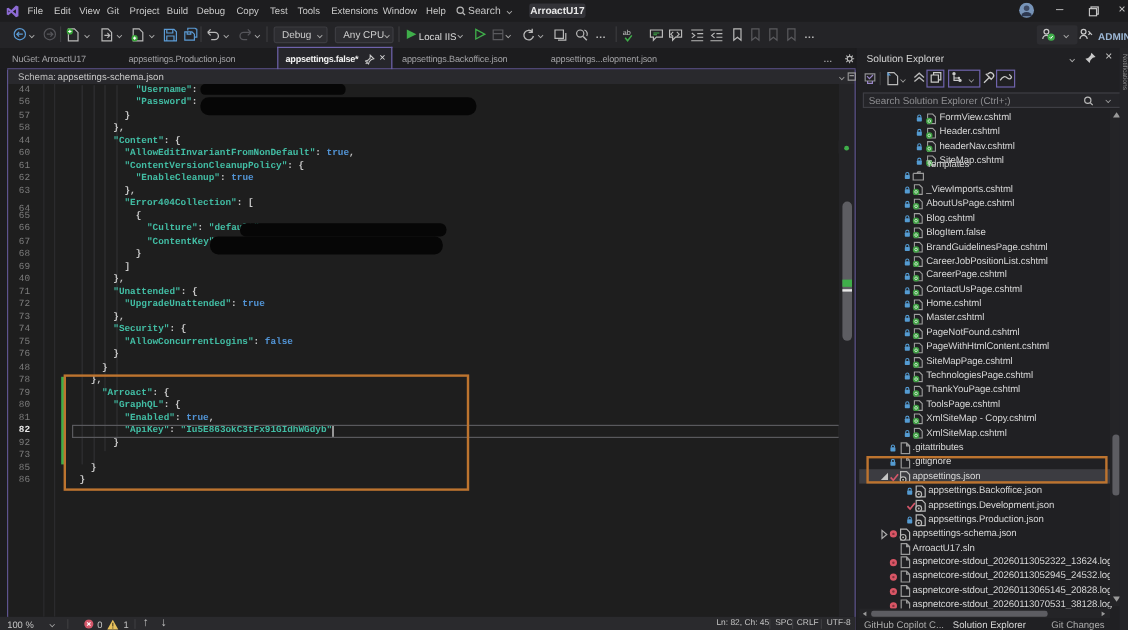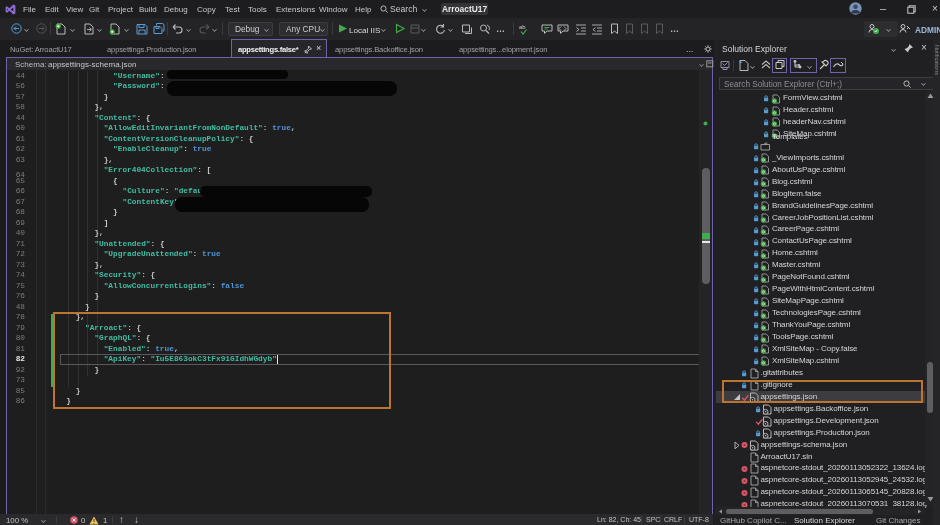--- a/index.html
+++ b/index.html
@@ -639,21 +639,21 @@
 <div class="ti" style="left:771.9px;top:332.0px">ToolsPage.cshtml</div>
 <svg class="ab" style="left:753.0px;top:346.1px" width="6" height="7">
     <path d="M1.8 3 v-0.9 a1.3 1.3 0 0 1 2.6 0 V3" fill="none" stroke="#549bd2" stroke-width="0.9"></path>
     <rect x="1" y="2.8" width="4.2" height="3.4" rx="0.6" fill="#549bd2"></rect>
   </svg>
 <svg class="ab" style="left:760.0px;top:344.4px" width="10" height="10">
     <path d="M2 1 h4.2 l2.3 2.3 v5.7 h-6.5 z" fill="none" stroke="#a0a0a0" stroke-width="0.9"></path>
     <circle cx="3.4" cy="6.9" r="2.7" fill="#3d9e41"></circle>
     <circle cx="3.4" cy="6.9" r="1.1" fill="none" stroke="#d8eed8" stroke-width="0.7"></circle>
   </svg>
-<div class="ti" style="left:771.9px;top:343.9px">XmlSiteMap - Copy.false</div>
+<div class="ti" style="left:771.9px;top:343.9px">XmlSiteMap - Copy.cshtml</div>
 <svg class="ab" style="left:753.0px;top:358.0px" width="6" height="7">
     <path d="M1.8 3 v-0.9 a1.3 1.3 0 0 1 2.6 0 V3" fill="none" stroke="#549bd2" stroke-width="0.9"></path>
     <rect x="1" y="2.8" width="4.2" height="3.4" rx="0.6" fill="#549bd2"></rect>
   </svg>
 <svg class="ab" style="left:760.0px;top:356.4px" width="10" height="10">
     <path d="M2 1 h4.2 l2.3 2.3 v5.7 h-6.5 z" fill="none" stroke="#a0a0a0" stroke-width="0.9"></path>
     <circle cx="3.4" cy="6.9" r="2.7" fill="#3d9e41"></circle>
     <circle cx="3.4" cy="6.9" r="1.1" fill="none" stroke="#d8eed8" stroke-width="0.7"></circle>
   </svg>
 <div class="ti" style="left:771.9px;top:355.9px">XmlSiteMap.cshtml</div>

